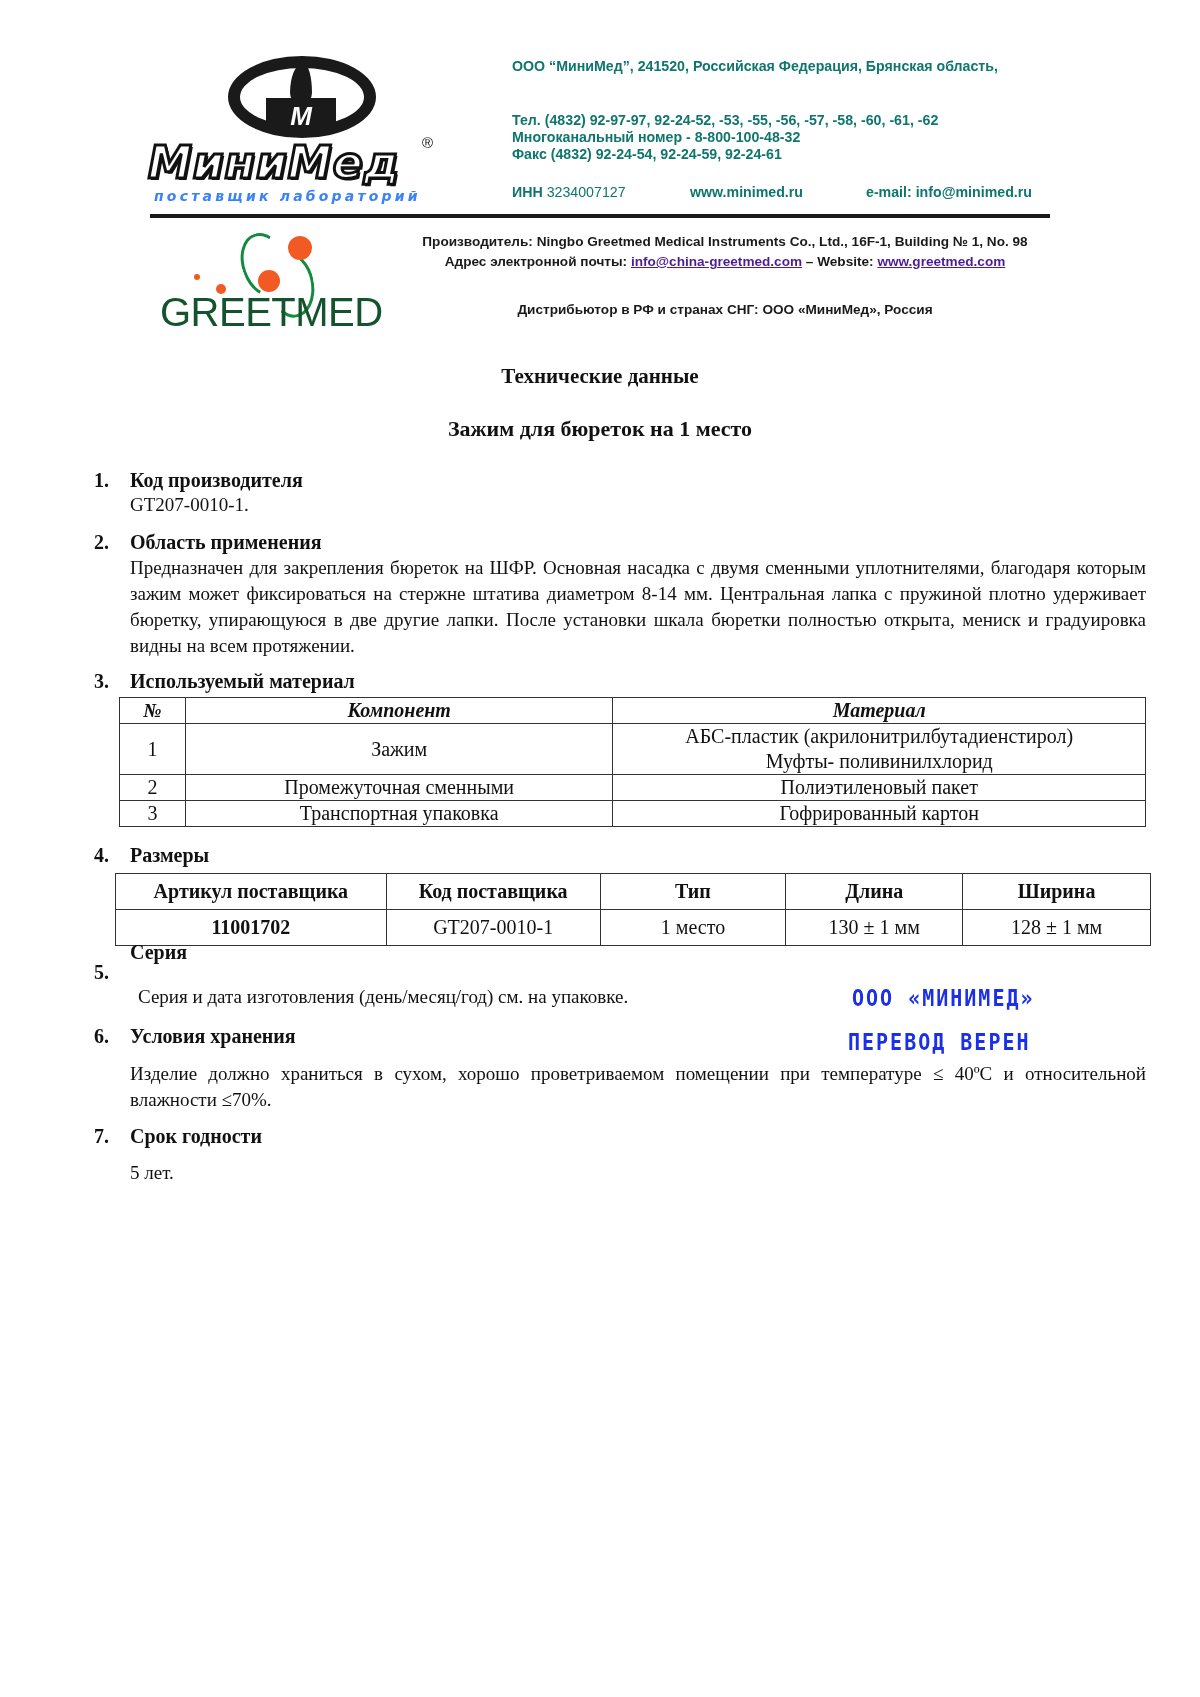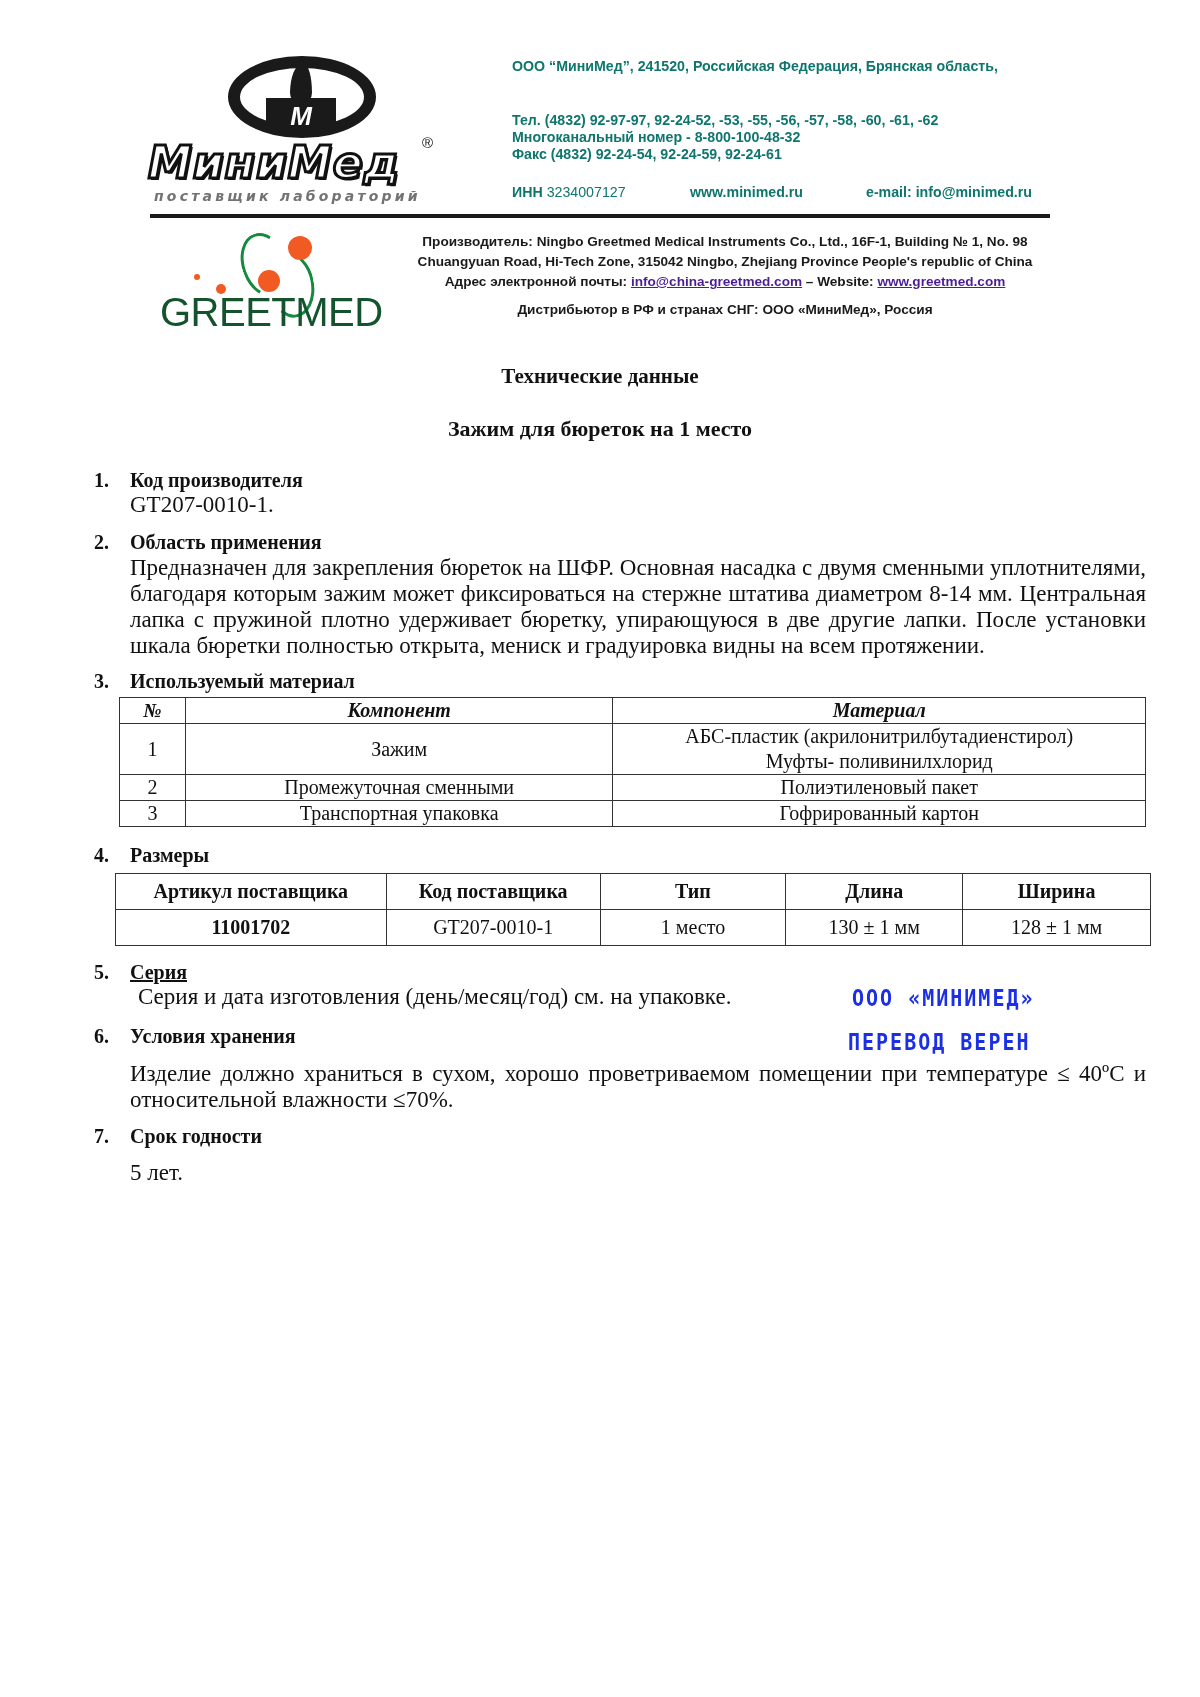--- a/index.html
+++ b/index.html
@@ -8,42 +8,42 @@
 
   
   .mm-logo { left: 148px; top: 52px; width: 300px; height: 160px; }
   .mm-oval { left: 80px; top: 4px; width: 148px; height: 82px; border: 12px solid #1a1a1a; border-radius: 50%; box-sizing: border-box; }
   .mm-flame { left: 142px; top: 12px; width: 22px; height: 40px; background: #1a1a1a; border-radius: 60% 40% 50% 50% / 80% 80% 30% 30%; }
   .mm-base { left: 118px; top: 46px; width: 70px; height: 34px; background: #1a1a1a; }
   .mm-base-m { left: 132px; top: 50px; width: 42px; height: 28px; color: #fff; font-family: "Liberation Sans", sans-serif; font-weight: bold; font-size: 26px; line-height: 28px; text-align: center; font-style: italic; }
   .mm-word { left: 0px; top: 88px; width: 270px; height: 46px; font-family: "DejaVu Sans", sans-serif; font-weight: bold; font-size: 44px; line-height: 46px; color: #fff; letter-spacing: 1px;
     -webkit-text-stroke: 3px #111; text-shadow: 2px 2px 0 #111; font-style: italic; }
   .mm-reg { left: 274px; top: 82px; font-family: "Liberation Sans", sans-serif; font-size: 15px; color: #111; }
-  .mm-tag { left: 6px; top: 136px; font-family: "DejaVu Sans", sans-serif; font-weight: bold; font-style: italic; font-size: 14px; letter-spacing: 3.2px; color: #737373; white-space: nowrap; }
+  .mm-tag { left: 6px; top: 136px; font-family: "DejaVu Sans", sans-serif; font-weight: bold; font-style: italic; font-size: 14px; letter-spacing: 3.2px; color: #3b82f6; white-space: nowrap; }
 
   .contact { font-family: "Liberation Sans", sans-serif; font-weight: bold; font-size: 14.2px; line-height: 17px; color: #0f766e; white-space: nowrap; }
   .contact .reg { font-weight: normal; }
   .rule { left: 150px; top: 214px; width: 900px; height: 4px; background: #1a1a1a; }
 
   .gm-logo { left: 158px; top: 226px; width: 210px; height: 112px; }
   .gm-text { left: 2px; top: 64px; font-family: "Liberation Sans", sans-serif; font-size: 40px; line-height: 44px; color: #14532d; letter-spacing: -0.5px; }
   .dot { position: absolute; border-radius: 50%; background: #f15a22; }
   .arc { position: absolute; border: 3px solid #138a3e; border-radius: 50%; }
 
   .mfr { font-family: "Liberation Sans", sans-serif; font-weight: bold; font-size: 13.6px; line-height: 20px; color: #1a1a1a; white-space: nowrap; text-align: center; }
   .mfr a { color: #4c1d95; text-decoration: underline; }
 
   
   .title-sm { left: 0; width: 1200px; top: 364px; text-align: center; font-weight: bold; font-size: 21px; }
   .title-lg { left: 0; width: 1200px; top: 416px; text-align: center; font-weight: bold; font-size: 22px; }
 
   
   .sec-num { font-weight: bold; font-size: 20px; line-height: 24px; }
   .sec-head { font-weight: bold; font-size: 20px; line-height: 24px; }
-  .sec-text { font-size: 23px; line-height: 26px; }
+  .sec-text { font-size: 19px; line-height: 26px; }
   .justify { text-align: justify; text-align-last: left; }
 
   table { border-collapse: collapse; font-family: "Liberation Serif", serif; font-size: 20px; color: #111; }
   td, th { border: 1px solid #333; text-align: center; padding: 0; line-height: 25px; }
   .mat th { font-weight: bold; font-style: italic; }
   .dim th { font-weight: bold; }
 
   .stamp { font-family: "DejaVu Sans Mono", monospace; font-weight: bold; color: #1b2fe6; font-size: 20px; letter-spacing: 2px; white-space: nowrap; transform: scaleY(1.15); }
 </style>
 </head>
@@ -81,21 +81,20 @@
   <div class="arc" style="left:110px; top:26px; width:40px; height:60px; border-color:transparent #138a3e #138a3e transparent; transform:rotate(-10deg);"></div>
   <div class="dot" style="left:130px; top:10px; width:24px; height:24px;"></div>
   <div class="dot" style="left:100px; top:44px; width:22px; height:22px;"></div>
   <div class="dot" style="left:58px; top:58px; width:10px; height:10px;"></div>
   <div class="dot" style="left:36px; top:48px; width:6px; height:6px;"></div>
   <div class="abs gm-text">GREETMED</div>
 </div>
 
 <div class="abs mfr" style="left:400px; top:232px; width:650px;">
   <div>Производитель: Ningbo Greetmed Medical Instruments Co., Ltd., 16F-1, Building № 1, No. 98</div>
-  <div>Chuangyuan Road, Hi-Tech Zone, 315042 Ningbo, Zhejiang Province People's republic of China</div>
   <div>
     <span>Адрес электронной почты:</span>
     <a>info@china-greetmed.com</a>
     <span>– Website:</span>
     <a>www.greetmed.com</a>
   </div>
 </div>
 <div class="abs mfr" style="left:400px; top:300px; width:650px;">Дистрибьютор в РФ и странах СНГ: ООО «МиниМед», Россия</div>
 
 <div class="abs title-sm">Технические данные</div>
@@ -168,21 +167,21 @@
     <td style="font-weight:bold;">11001702</td>
     <td>GT207-0010-1</td>
     <td>1 место</td>
     <td>130 ± 1 мм</td>
     <td>128 ± 1 мм</td>
   </tr>
 </tbody>
   </table>
 
 <div class="abs sec-num" style="left:94px; top:960px;">5.</div>
-<div class="abs sec-head" style="left:130px; top:960px;text-decoration:underline;">Серия</div>
+<div class="abs sec-head" style="left:130px; top:940px;">Серия</div>
 <div class="abs sec-text" style="left:138px; top:984px;">Серия и дата изготовления (день/месяц/год) см. на упаковке.</div>
 
 <div class="abs stamp" style="left:852px; top:986px;">ООО «МИНИМЕД»</div>
 <div class="abs stamp" style="left:848px; top:1030px;">ПЕРЕВОД ВЕРЕН</div>
 
 <div class="abs sec-num" style="left:94px; top:1024px;">6.</div>
 <div class="abs sec-head" style="left:130px; top:1024px;">Условия хранения</div>
 <div class="abs sec-text justify" style="left:130px; top:1061px; width:1016px;">Изделие должно храниться в сухом, хорошо проветриваемом помещении при температуре ≤ 40ºC и относительной влажности ≤70%.</div>
 
 <div class="abs sec-num" style="left:94px; top:1124px;">7.</div>

